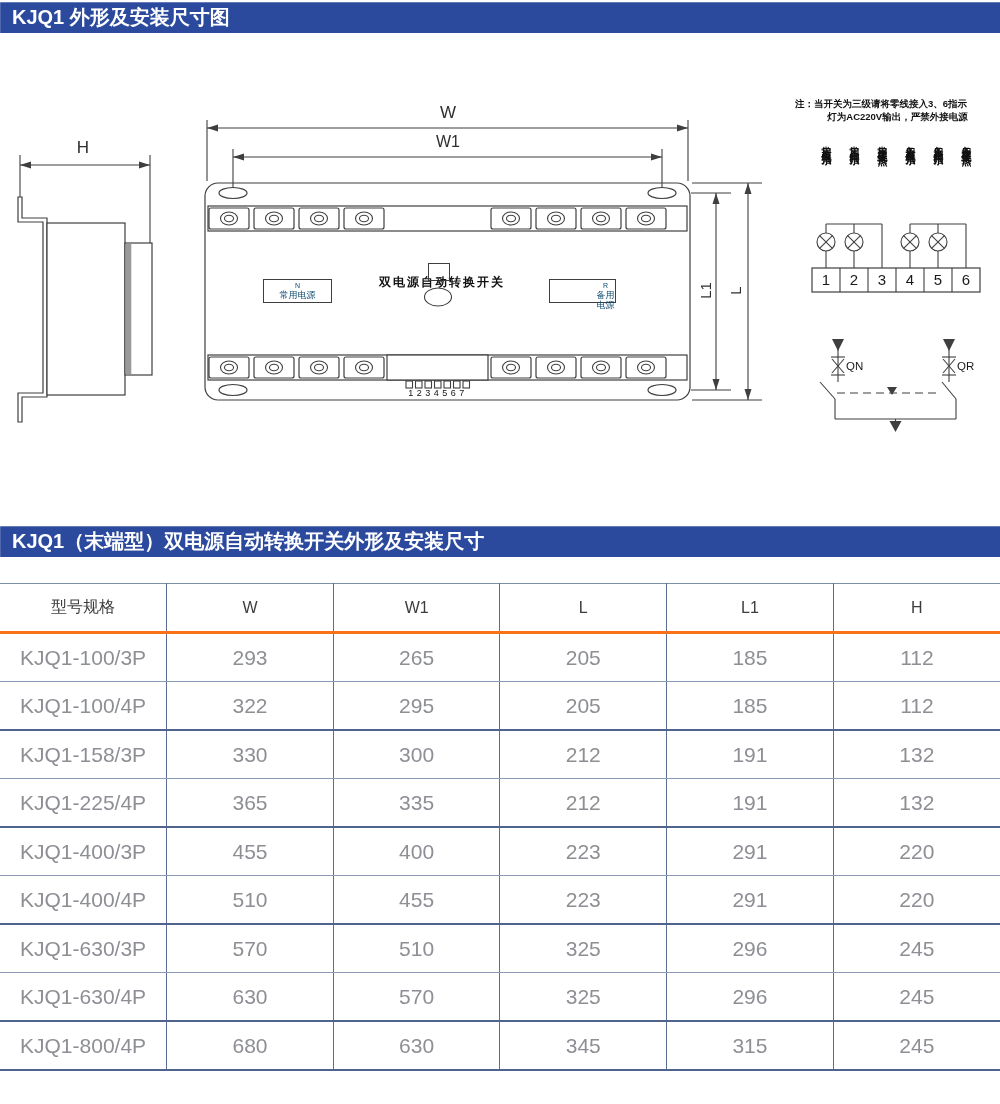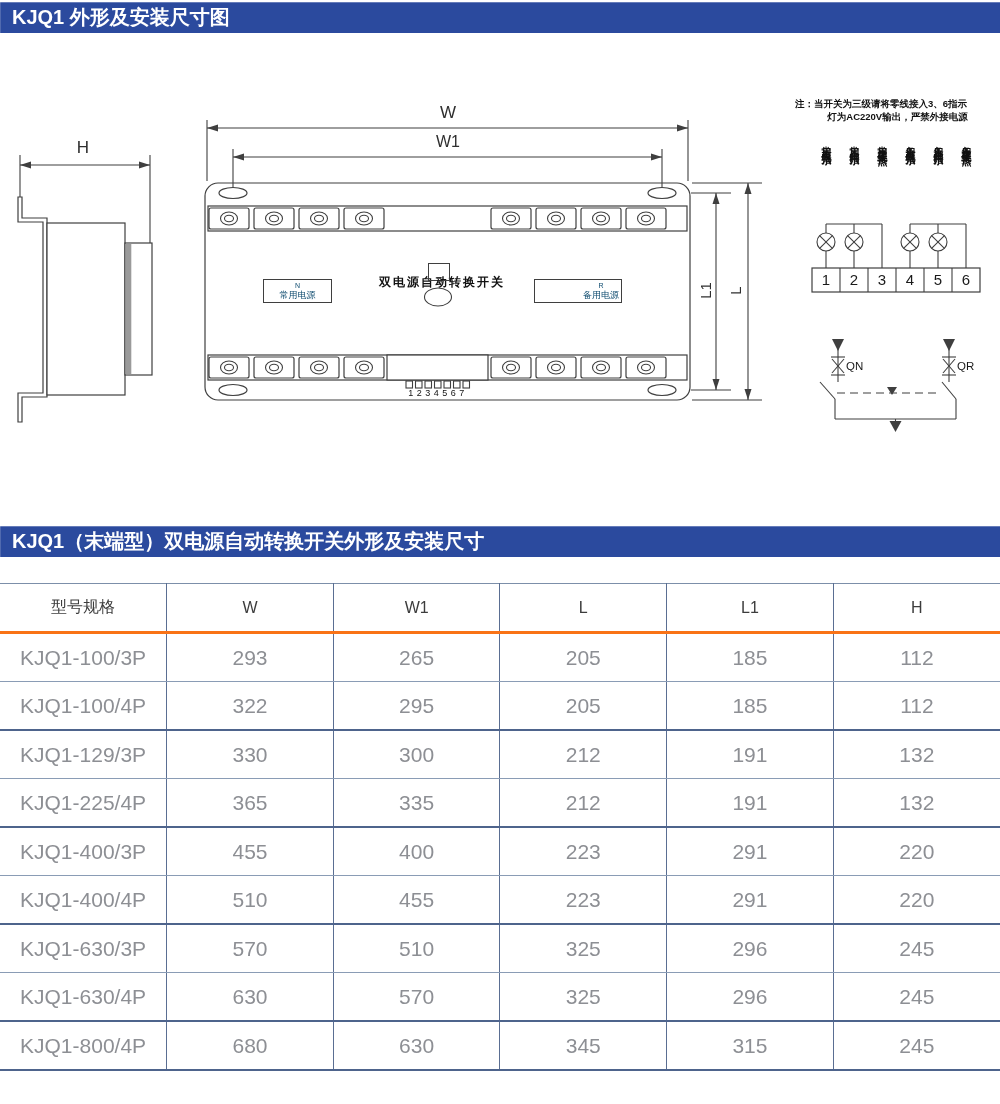--- a/index.html
+++ b/index.html
@@ -24,21 +24,21 @@
   #dim-w   {left:419px;top:103px;width:58px;text-align:center;font-size:17px;}
   #dim-w1  {left:419px;top:133px;width:58px;text-align:center;font-size:16px;}
   .vdim    {width:40px;text-align:center;transform:rotate(-90deg);font-size:15px;}
   #dim-l1  {left:685px;top:282px;}
   #dim-l   {left:715px;top:282px;}
   #device-title{left:328px;top:230px;width:228px;text-align:center;font-size:12px;font-weight:bold;
                 letter-spacing:2px;color:#111;margin-top:44px;}
   .src-box{position:absolute;top:279px;height:24px;border:1px solid #3f3f3f;box-sizing:border-box;
            text-align:center;color:#0c4a6e;}
   #normal-box{left:263px;width:69px;}
-  #reserve-box{left:534px;width:88px;padding-left:46px;}
+  #reserve-box{left:549px;width:67px;padding-left:46px;}
   .src-box .l1{display:block;font-size:7px;line-height:8px;margin-top:2px;}
   .src-box .l2{display:block;font-size:9px;line-height:10px;}
   #dual-off{position:absolute;left:428px;top:263px;width:22px;height:18px;border:1.5px solid #3f3f3f;
             box-sizing:border-box;writing-mode:vertical-rl;text-orientation:upright;
             font-size:6.5px;line-height:17px;text-align:center;color:#1a1a1a;}
   #pin-numbers{left:402px;top:388px;width:72px;text-align:center;font-size:9px;font-weight:normal;
                letter-spacing:3.5px;color:#111;}
   #note1{left:795px;top:97px;width:205px;font-size:9.5px;font-weight:bold;line-height:13px;color:#111;}
   #note2{left:795px;top:110px;width:205px;font-size:9.5px;font-weight:bold;line-height:13px;
          text-align:center;color:#111;}
@@ -305,21 +305,21 @@
       </tr>
       <tr class="r-heavy">
         <td>KJQ1-100/4P</td>
         <td>322</td>
         <td>295</td>
         <td>205</td>
         <td>185</td>
         <td>112</td>
       </tr>
       <tr class="r-thin">
-        <td>KJQ1-129/3P</td>
+        <td>KJQ1-158/3P</td>
         <td>330</td>
         <td>300</td>
         <td>212</td>
         <td>191</td>
         <td>132</td>
       </tr>
       <tr class="r-heavy">
         <td>KJQ1-225/4P</td>
         <td>365</td>
         <td>335</td>

